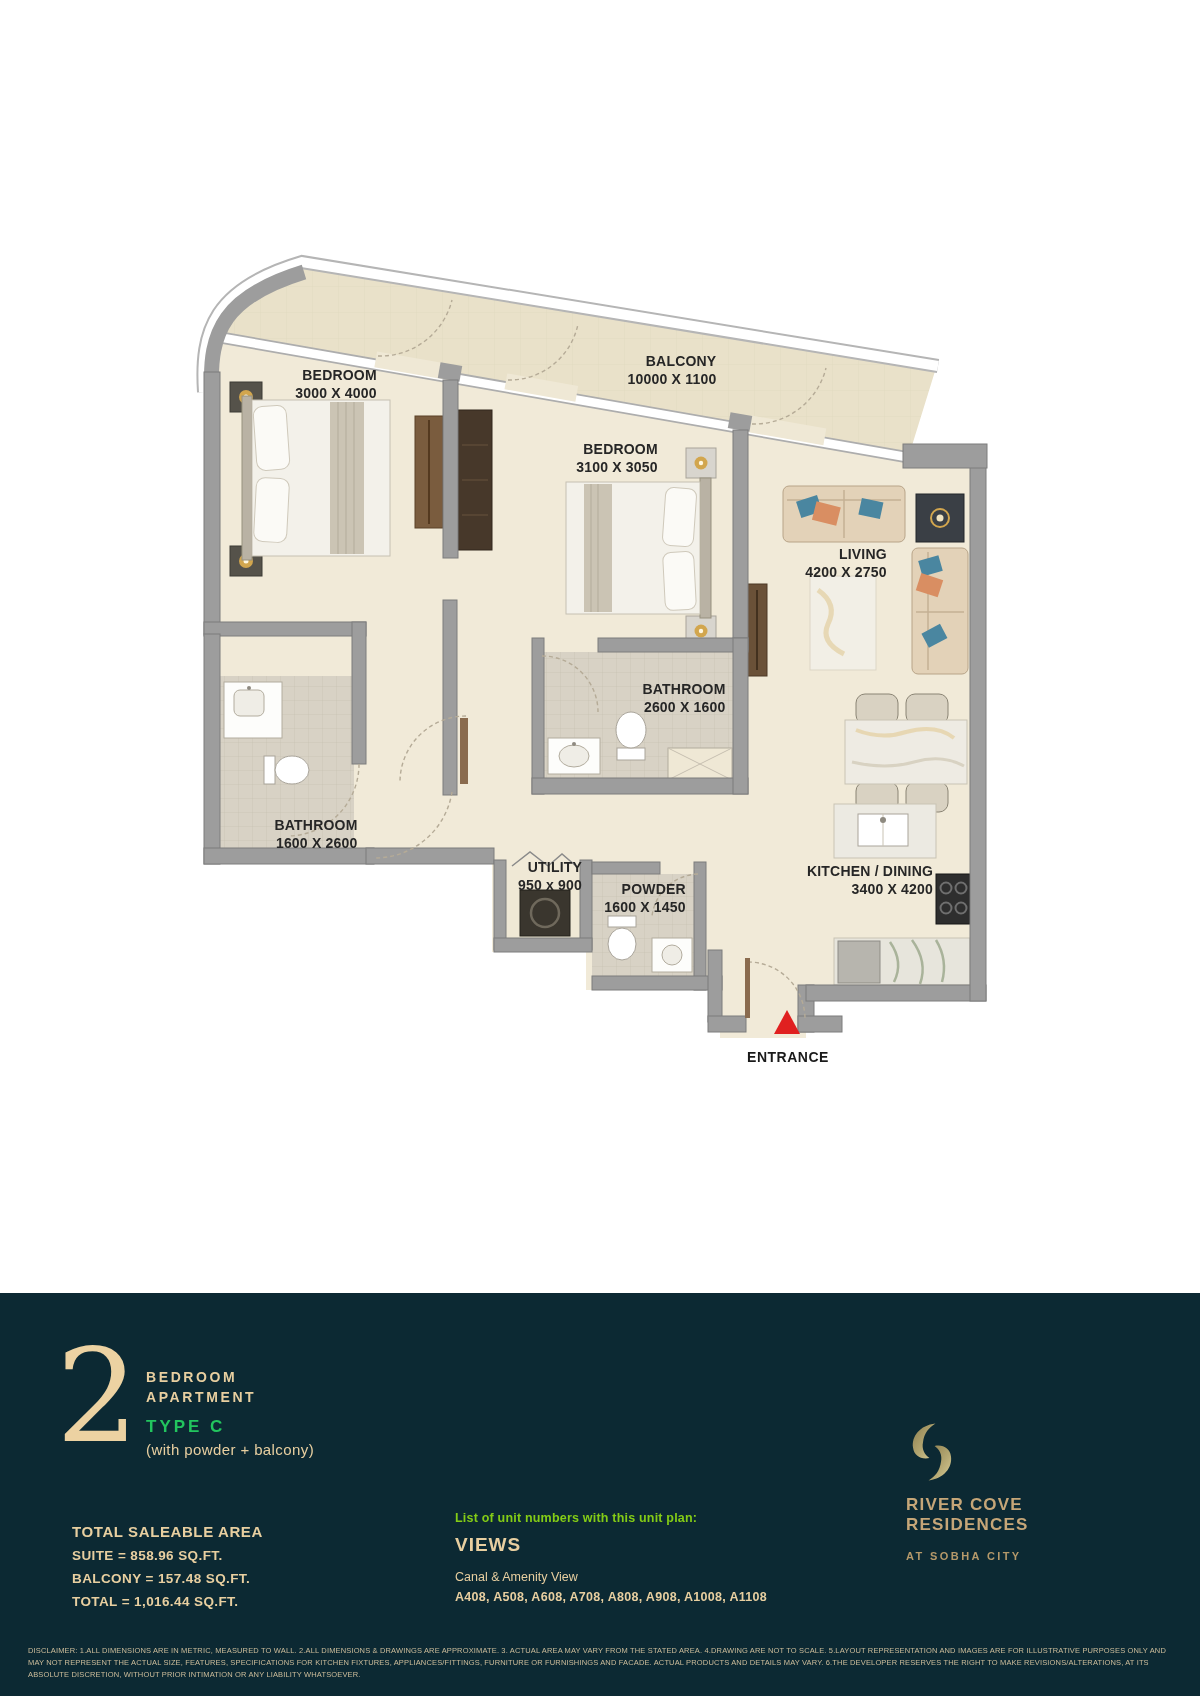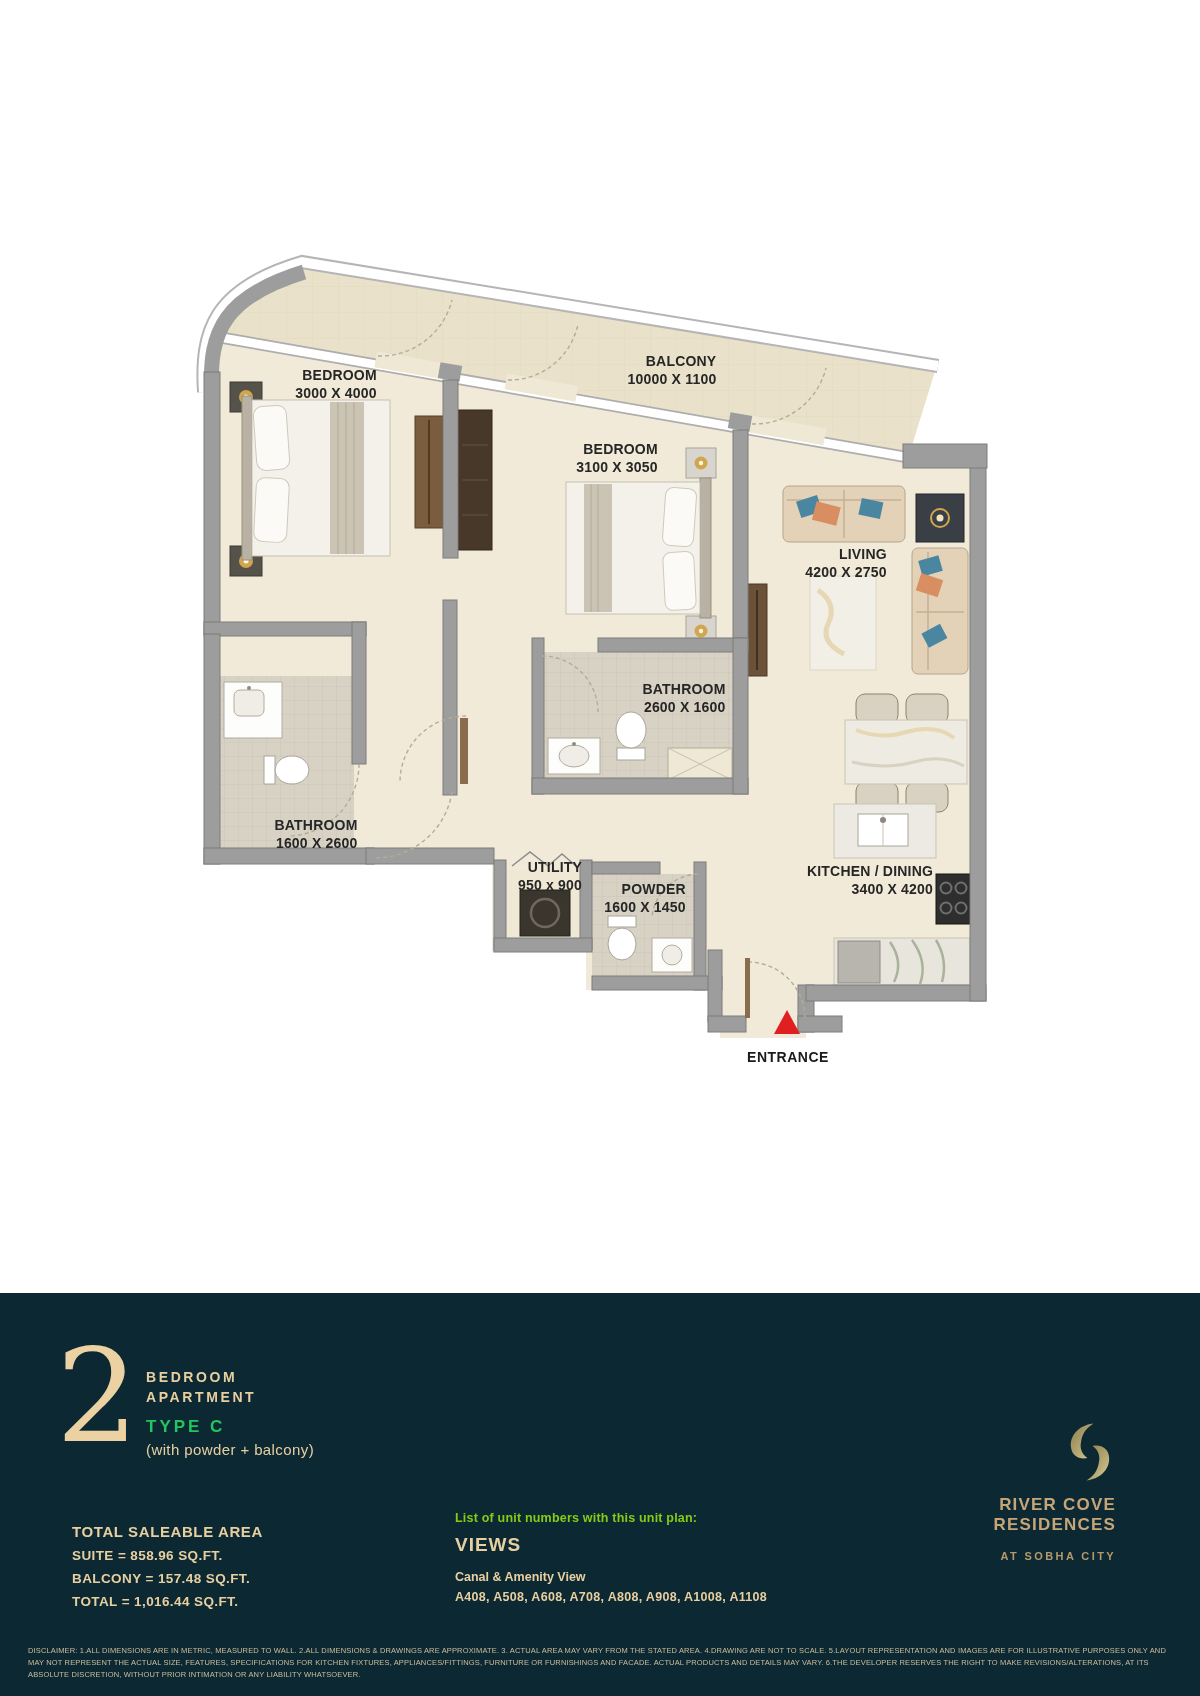--- a/index.html
+++ b/index.html
@@ -19,23 +19,23 @@
       letter-spacing:2.6px;line-height:1.45;}
   .unit-type span{display:block;}
   .type-c{position:absolute;left:146px;top:124px;color:#22c55e;font-size:17px;font-weight:700;letter-spacing:3px;}
   .type-sub{position:absolute;left:146px;top:148px;color:#e8cfa0;font-size:15px;font-weight:400;letter-spacing:.4px;}
   .area-block{position:absolute;left:72px;top:230px;color:#e8cfa0;}
   .area-title{font-size:15px;font-weight:700;letter-spacing:.6px;margin-bottom:8px;}
   .area-line{font-size:13.5px;font-weight:700;letter-spacing:.4px;margin-bottom:8px;}
   .units-block{position:absolute;left:455px;top:218px;}
   .units-intro{color:#84cc16;font-size:12.5px;font-weight:700;letter-spacing:.2px;margin-bottom:9px;}
   .views-title{color:#e8cfa0;font-size:19px;font-weight:700;letter-spacing:1px;margin-bottom:14px;}
-  .view-type{color:#e8cfa0;font-size:12.5px;font-weight:700;margin-bottom:6px;}
+  .view-type{color:#e8cfa0;font-size:12.5px;font-weight:400;margin-bottom:6px;}
   .unit-list{color:#e8cfa0;font-size:12.5px;font-weight:600;letter-spacing:.3px;}
-  .brand{position:absolute;left:882px;top:128px;width:234px;text-align:right;}
+  .brand{position:absolute;left:906px;top:128px;width:234px;text-align:left;}
   .brand-icon{display:inline-block;}
   .brand-name{color:#c6a678;font-size:17px;font-weight:700;letter-spacing:1.2px;margin-top:8px;}
   .brand-sub{color:#b5996a;font-size:11px;font-weight:700;letter-spacing:2.4px;margin-top:15px;}
   .disclaimer{position:absolute;left:28px;top:352px;width:1150px;color:#cdbd9b;
       font-size:7.5px;line-height:1.6;letter-spacing:.15px;font-weight:400;}
 </style>
 </head>
 <body>
 
 <div class="page">

